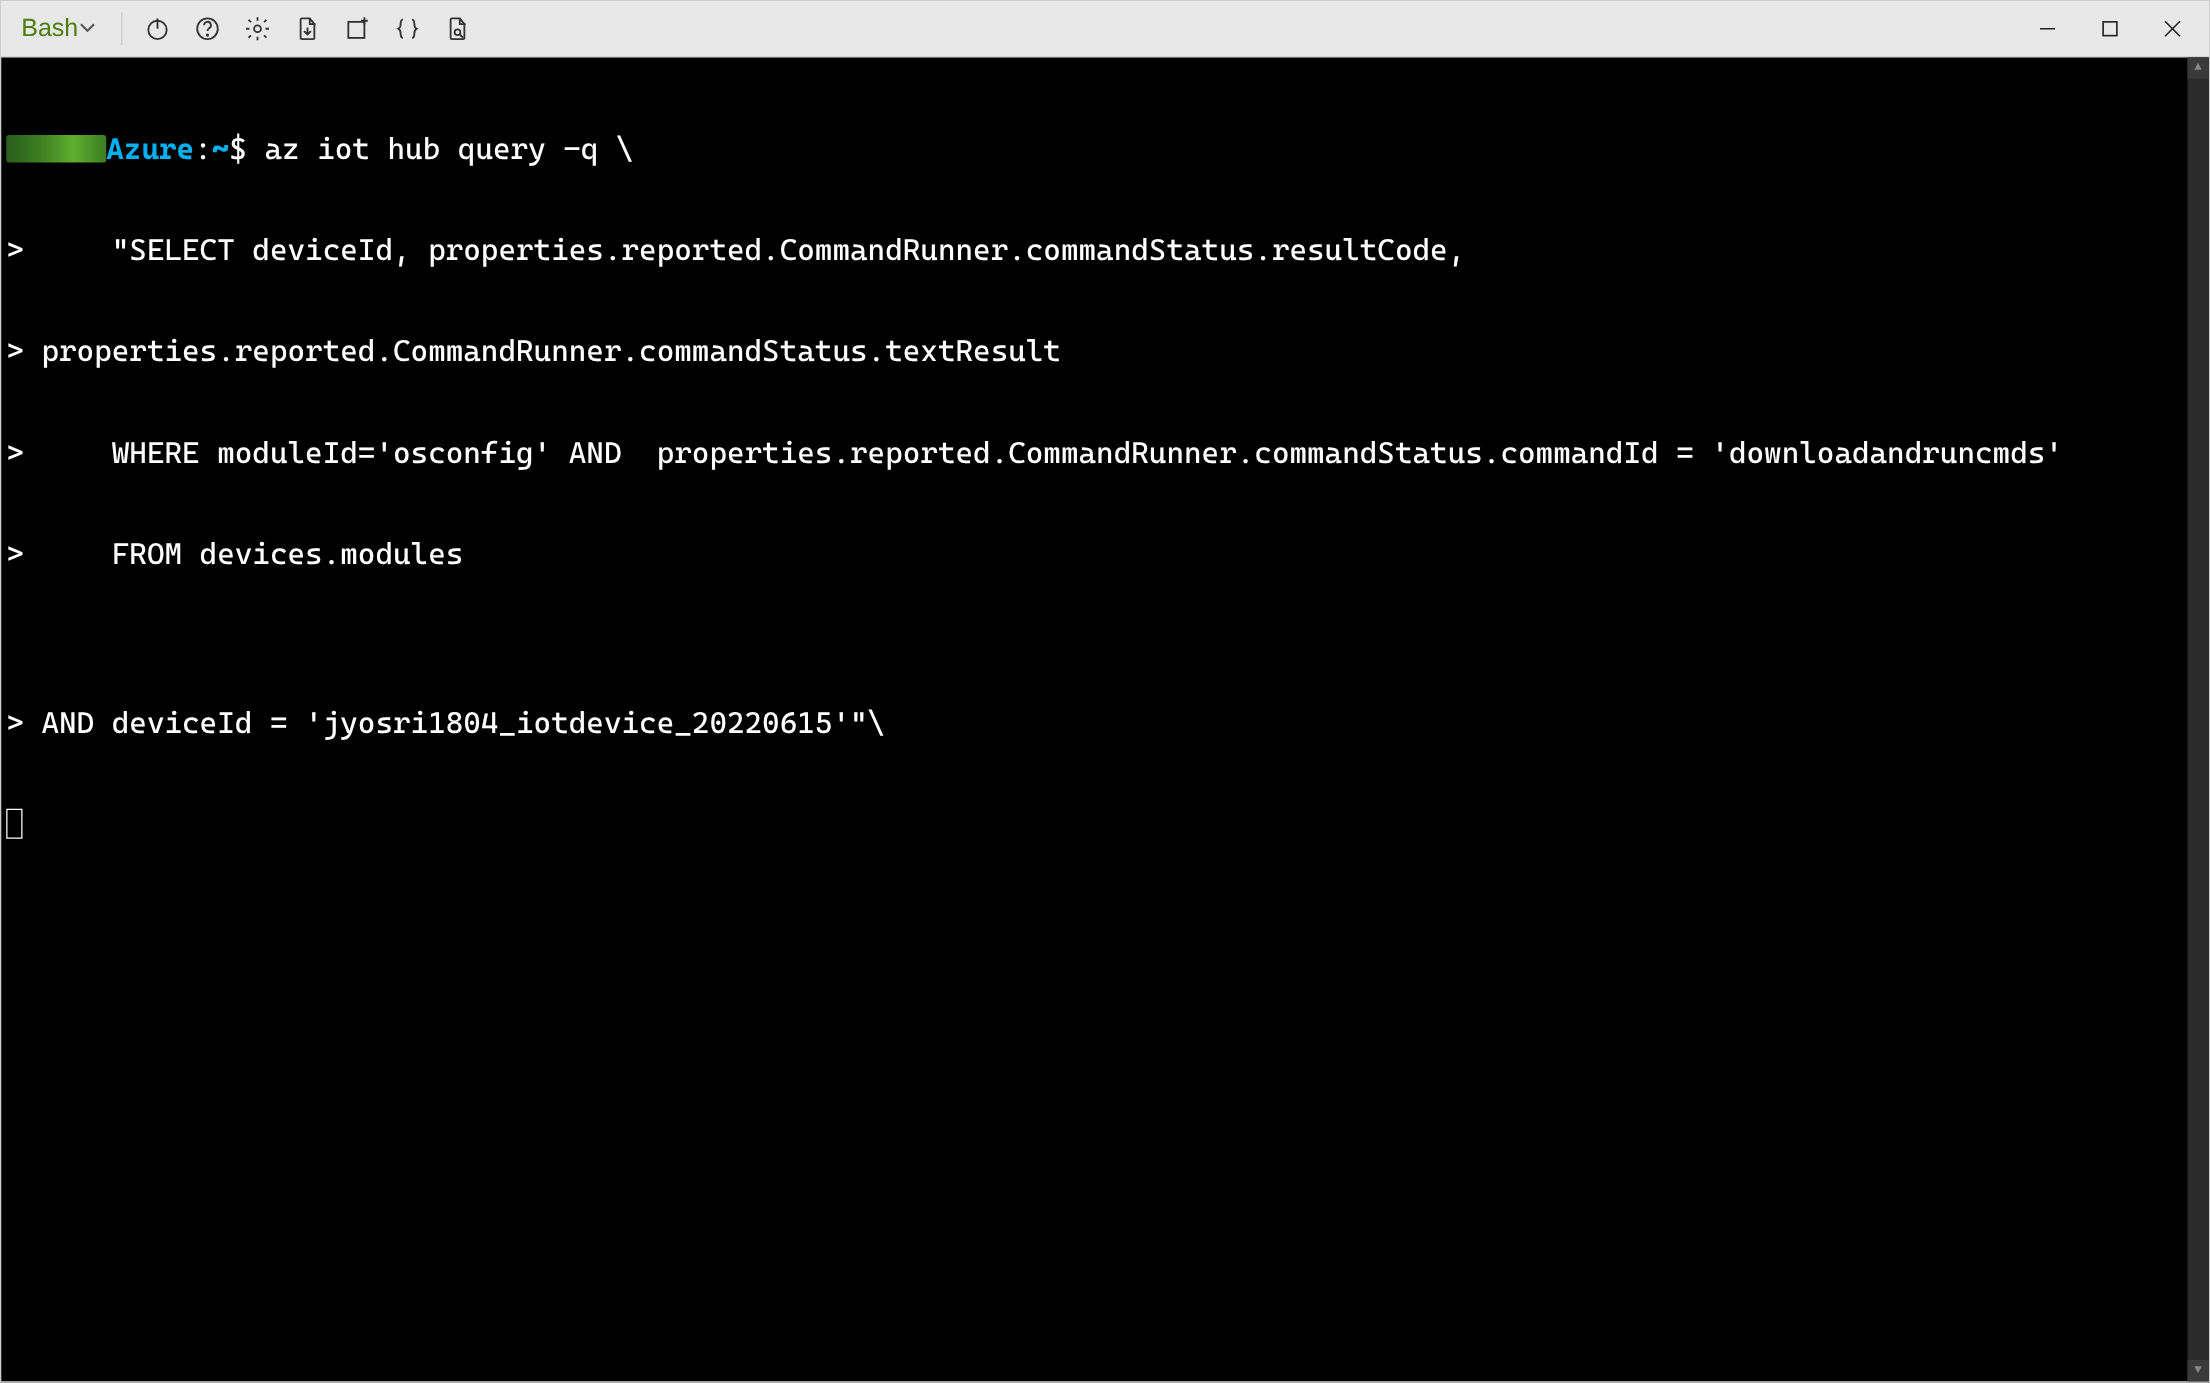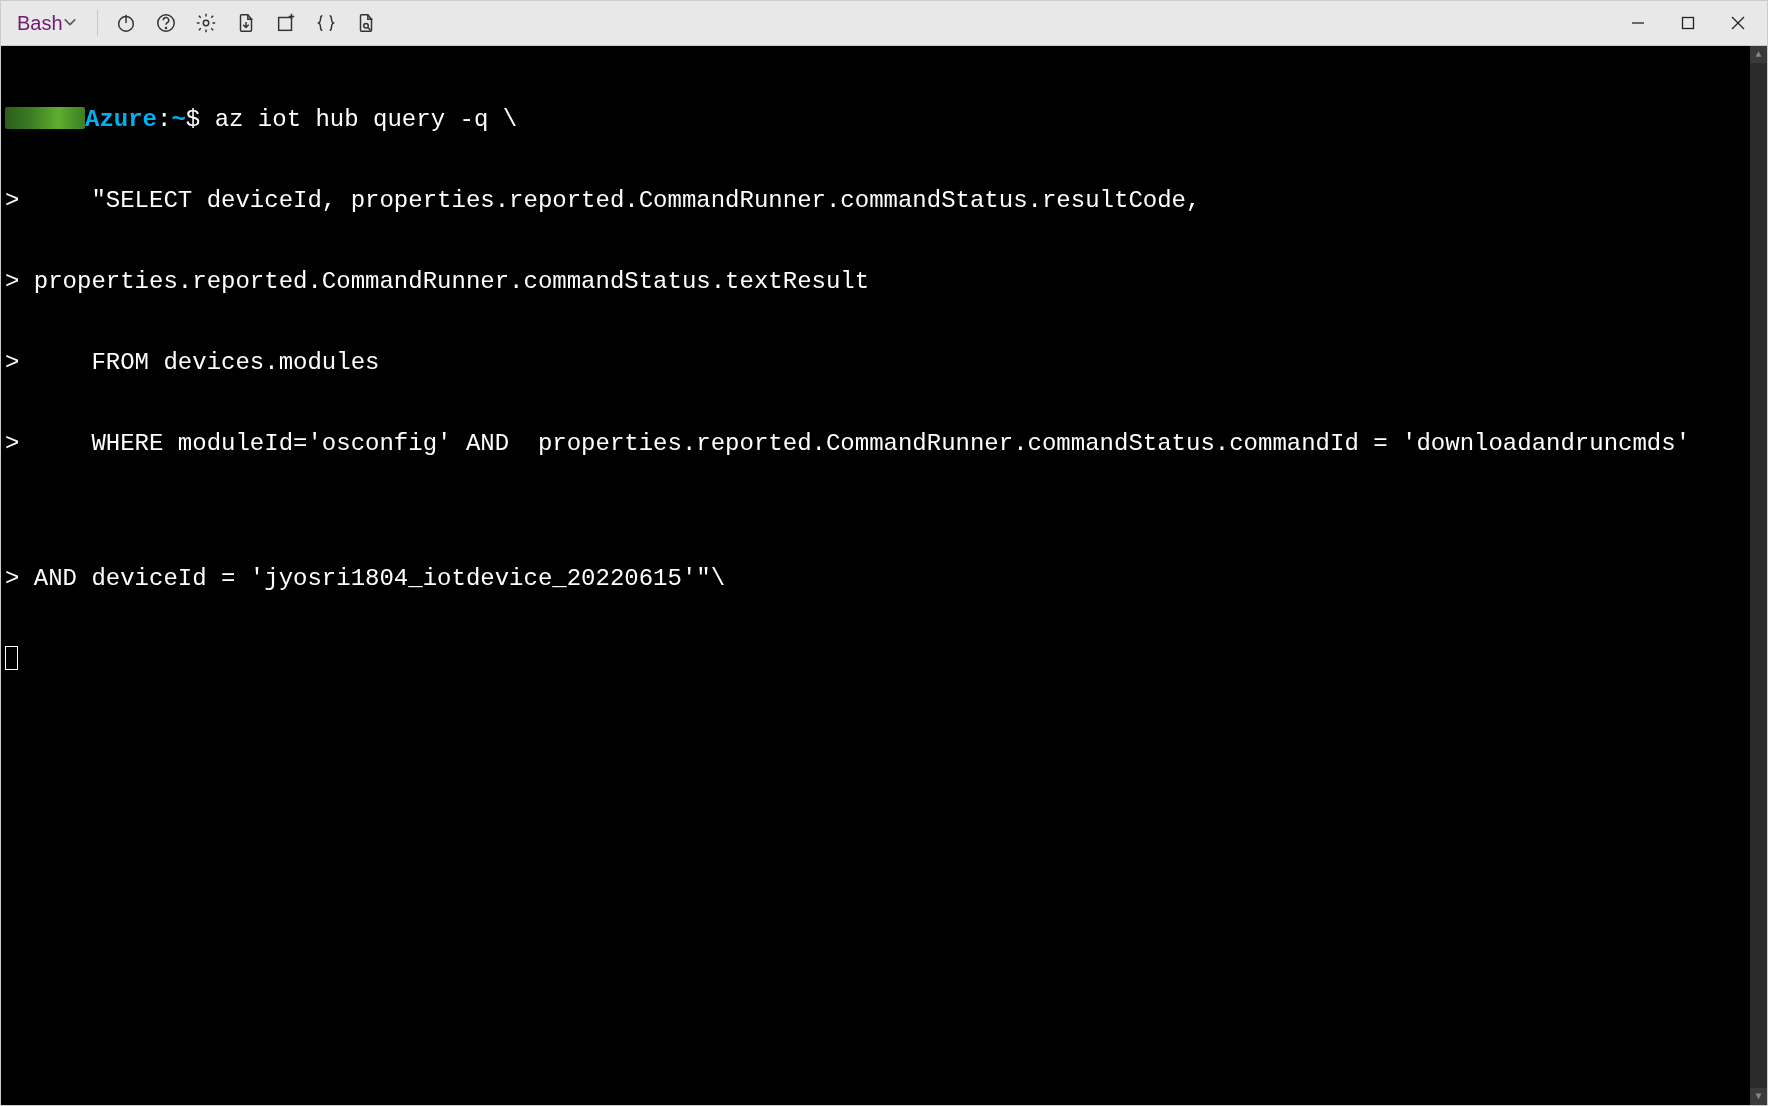--- a/index.html
+++ b/index.html
@@ -17,21 +17,21 @@
       gap: 4px;
     }
     
     .shell-select {
       display: flex;
       align-items: center;
       padding: 4px 10px;
       cursor: pointer;
       font-family: -apple-system, Segoe UI, sans-serif;
       font-size: 20px;
-      color: #701a75;
+      color: #4d7c0f;
     }
     .shell-select .chev { font-size: 14px; color: #555; }
     
     .tb-sep { width: 1px; height: 26px; background: #c8c8c8; margin: 0 6px; }
     
     .tb-btn {
       width: 36px; height: 36px;
       display: flex; align-items: center; justify-content: center;
       cursor: pointer; border-radius: 3px;
       color: #333;
@@ -57,21 +57,21 @@
       flex: 1;
       color: #fff;
       font-size: 24px;
       line-height: 27px;
       padding: 6px 4px;
       white-space: pre;
       overflow: hidden;
       font-family: Consolas, 'Cascadia Mono', monospace;
       letter-spacing: 0px;
     }
-    .terminal .row { display: block; font-family: Liberation Mono, monospace; }
+    .terminal .row { display: block; }
     
     .redact {
       display: inline-block;
       width: 80px; height: 22px;
       background: linear-gradient(90deg,#2a5d1a,#3c7d22,#5fae2e,#3c7d22);
       vertical-align: -3px;
       border-radius: 2px;
     }
     .prompt-host { color: #00b0f0; font-weight: bold; }
     .prompt-path { color: #00b0f0; font-weight: bold; }
@@ -185,22 +185,22 @@
           <line x1="13" y1="1" x2="1" y2="13"></line>
         </svg>
     </div>
   </div>
 
   <div class="terminal-wrap">
     <div class="terminal">
       <span class="row"><span class="redact"></span><span class="prompt-host">Azure</span><span class="prompt-sep">:</span><span class="prompt-path">~</span><span class="prompt-sym">$</span><span class="cmd"> az iot hub query -q \</span></span>
       <span class="row cont">&gt;     "SELECT deviceId, properties.reported.CommandRunner.commandStatus.resultCode,</span>
       <span class="row cont">&gt; properties.reported.CommandRunner.commandStatus.textResult</span>
+      <span class="row cont">&gt;     WHERE moduleId='osconfig' AND  properties.reported.CommandRunner.commandStatus.commandId = 'downloadandruncmds'</span>
       <span class="row cont">&gt;     FROM devices.modules</span>
-      <span class="row cont">&gt;     WHERE moduleId='osconfig' AND  properties.reported.CommandRunner.commandStatus.commandId = 'downloadandruncmds'</span>
       <span class="row cont"></span>
       <span class="row cont">&gt; AND deviceId = 'jyosri1804_iotdevice_20220615'"\</span>
       <span class="row"><span class="cursor-box"></span></span>
     </div>
     <div class="vscroll">
       <div class="arrow">▲</div>
       <div class="track"></div>
       <div class="arrow">▼</div>
     </div>
   </div>

